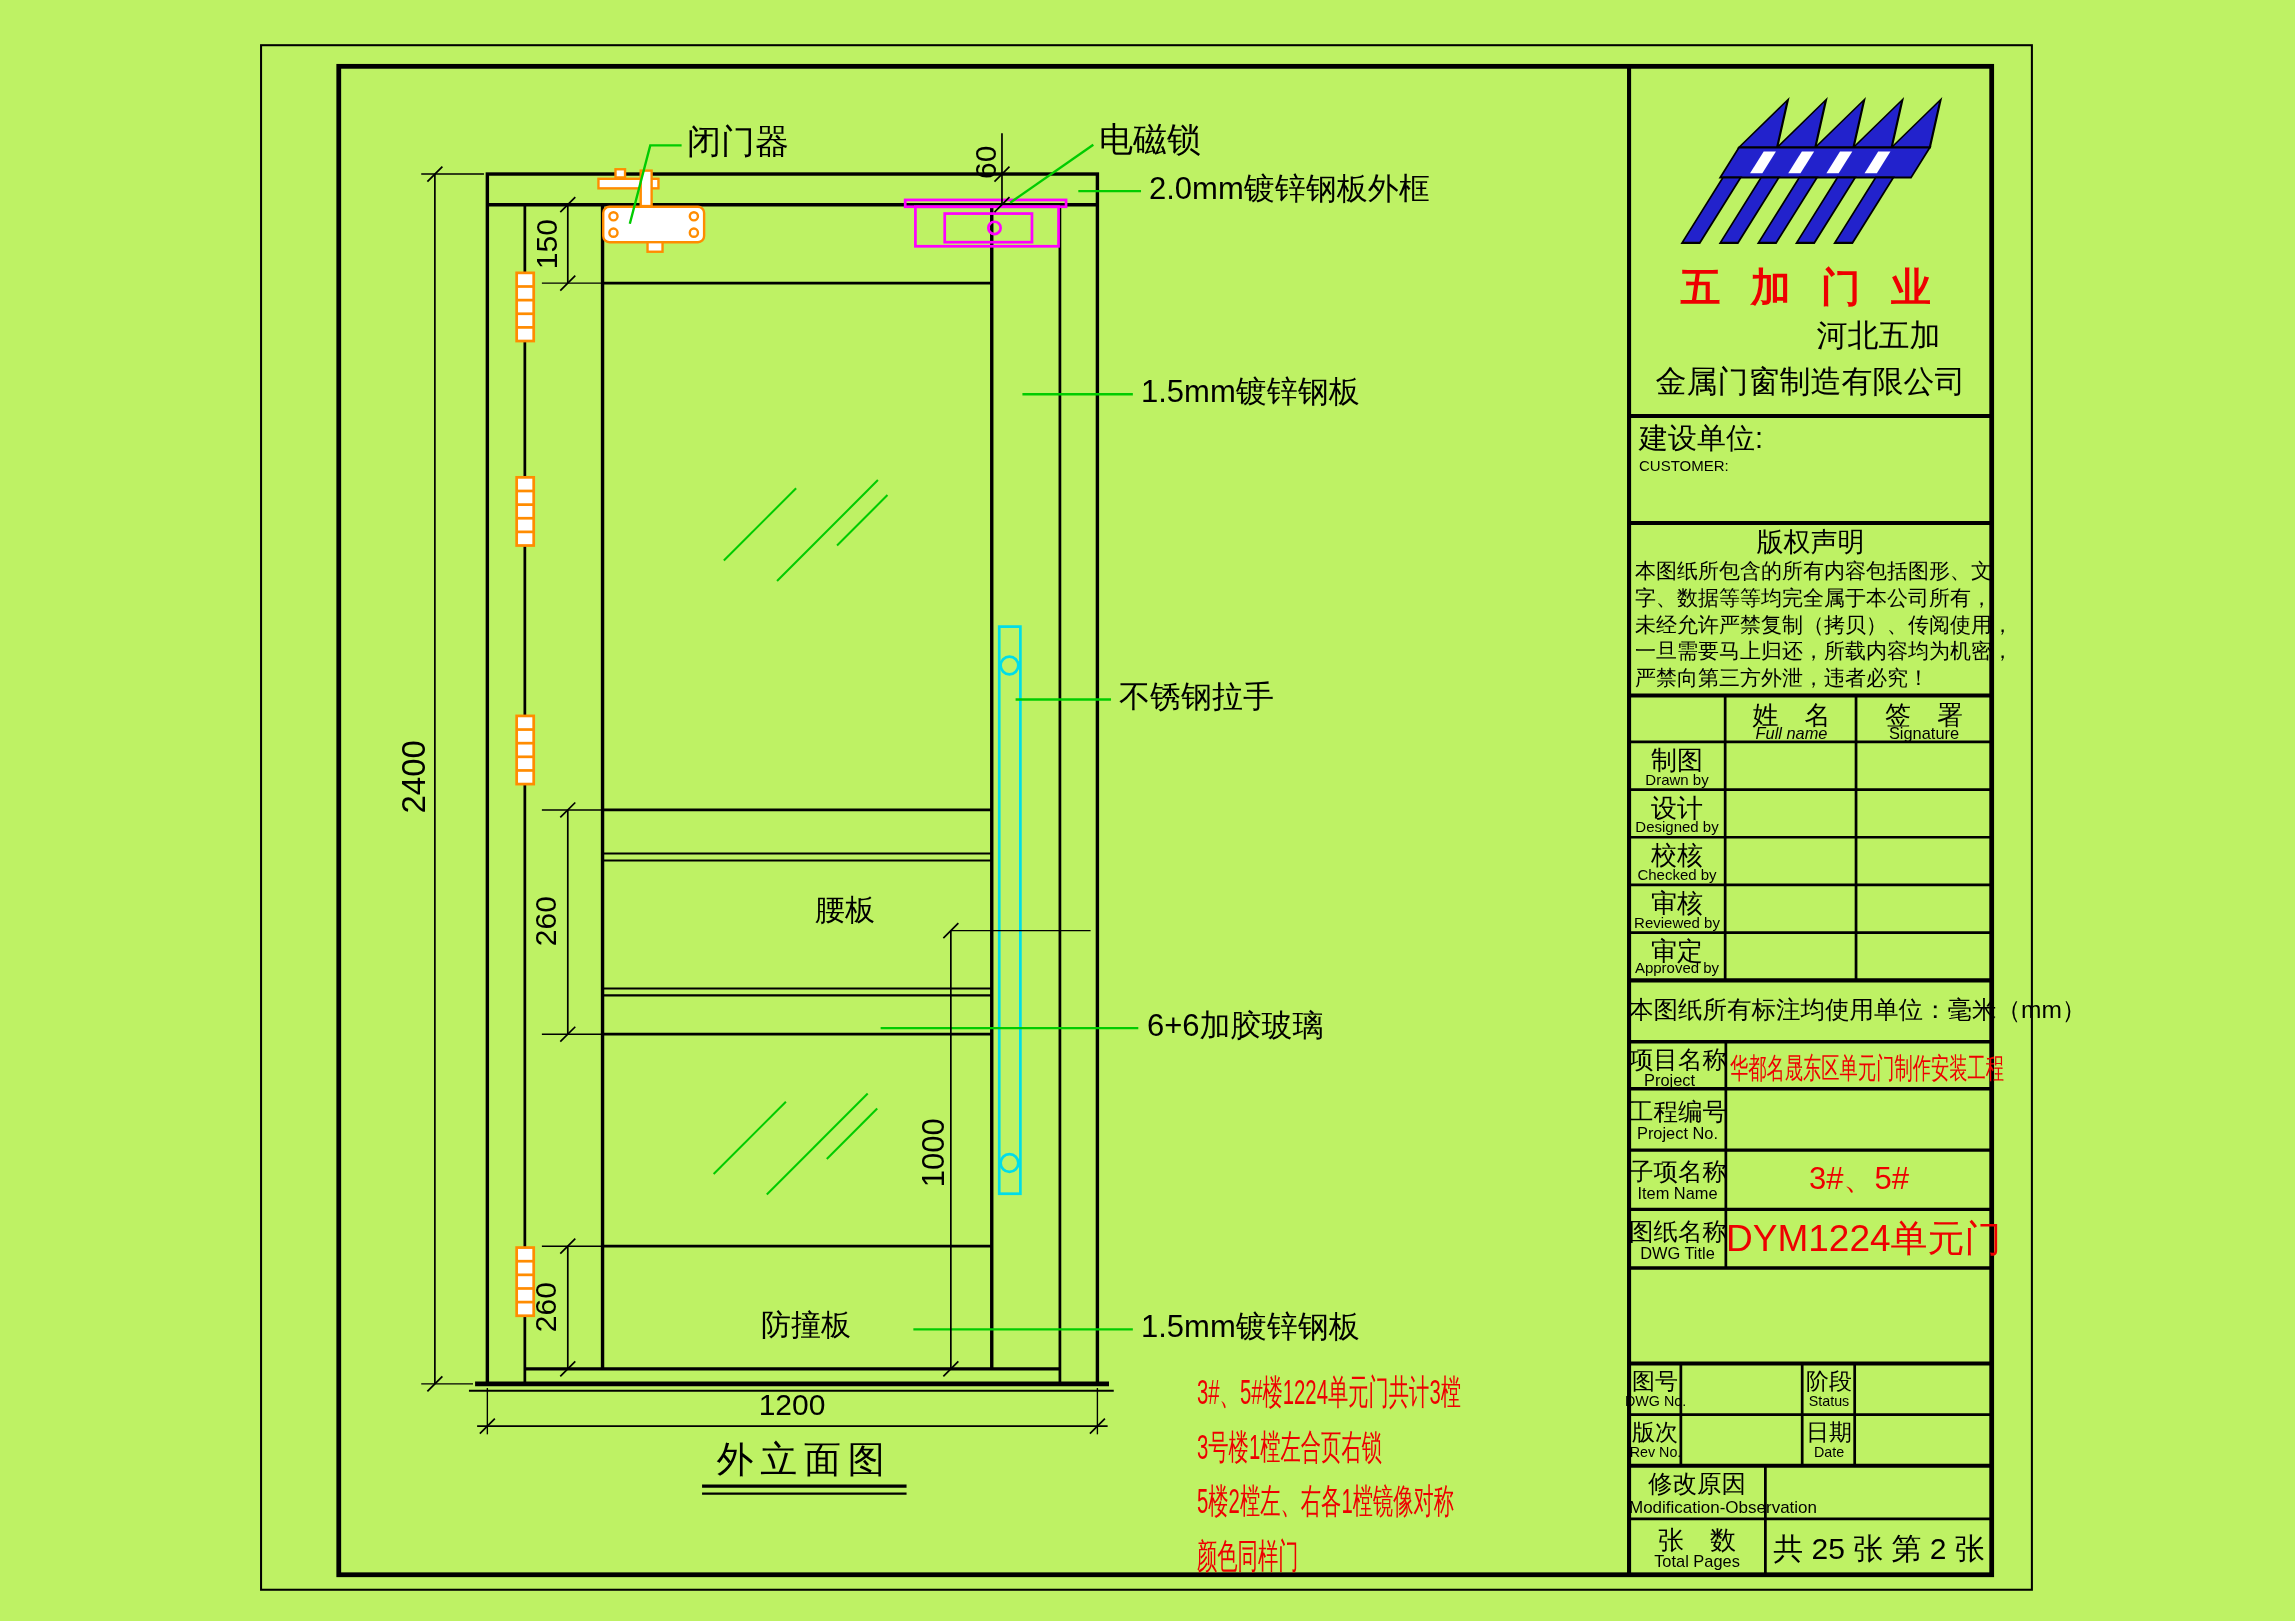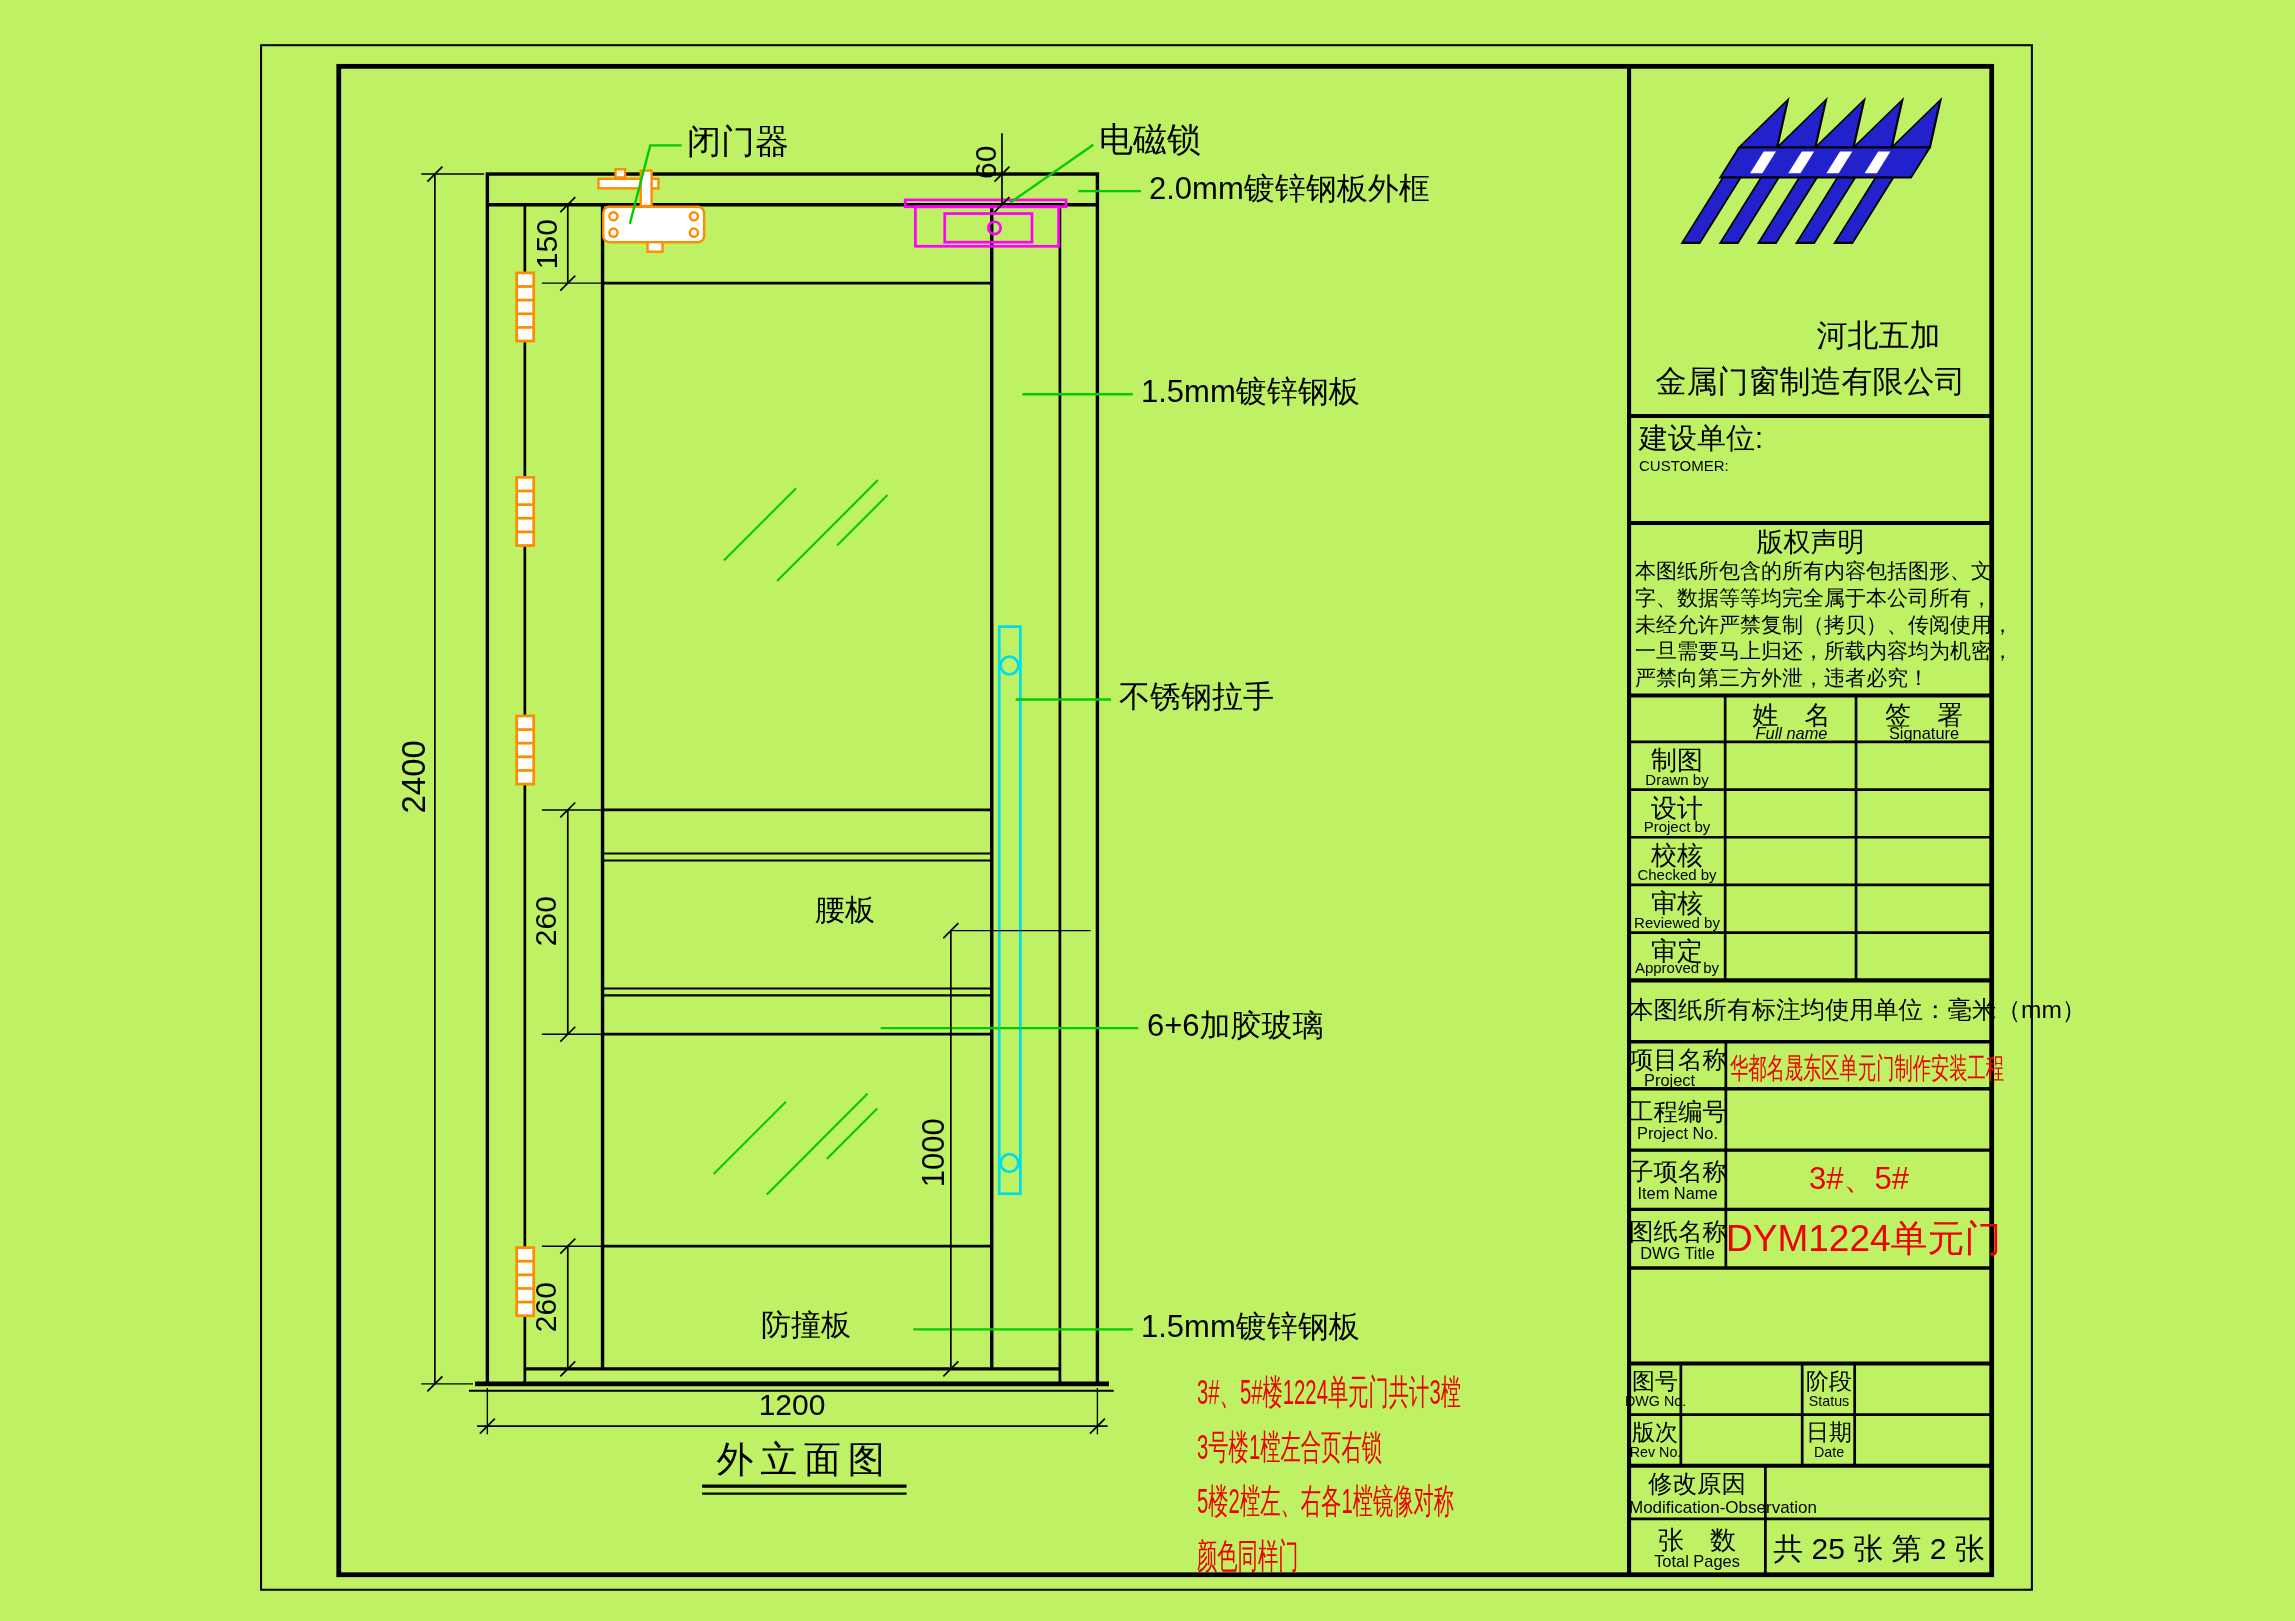--- a/index.html
+++ b/index.html
@@ -228,20 +228,21 @@
 <div class="t c" style="left:499px;top:905px;width:95px;font-size:30px;transform:rotate(-90deg);">260</div>
 <div class="t c" style="left:886px;top:1136px;width:95px;font-size:31px;transform:rotate(-90deg);">1000</div>
 <div class="t c" style="left:499px;top:1291px;width:95px;font-size:30px;transform:rotate(-90deg);">260</div>
 <div class="t c" style="left:724px;top:1389px;width:136px;font-size:30px;">1200</div>
 
 <div class="t red" style="left:1197px;top:1373px;font-size:35px;transform:scaleX(0.58);transform-origin:left top;">3#、5#楼1224单元门共计3樘</div>
 <div class="t red" style="left:1197px;top:1428px;font-size:35px;transform:scaleX(0.58);transform-origin:left top;">3号楼1樘左合页右锁</div>
 <div class="t red" style="left:1197px;top:1482px;font-size:35px;transform:scaleX(0.58);transform-origin:left top;">5楼2樘左、右各1樘镜像对称</div>
 <div class="t red" style="left:1197px;top:1537px;font-size:35px;transform:scaleX(0.58);transform-origin:left top;">颜色同样门</div>
 
+<div class="t c red" style="left:1629px;top:266px;width:363px;font-size:40px;letter-spacing:9.5px;font-weight:bold;">五 加 门 业</div>
 <div class="t c" style="left:1697px;top:319px;width:363px;font-size:31px;">河北五加</div>
 <div class="t c" style="left:1629px;top:365px;width:363px;font-size:31px;">金属门窗制造有限公司</div>
 
 <div class="t" style="left:1639px;top:423px;font-size:29px;">建设单位:</div>
 <div class="t" style="left:1639px;top:458px;font-size:15px;">CUSTOMER:</div>
 
 <div class="t c" style="left:1629px;top:528px;width:363px;font-size:27px;">版权声明</div>
 <div class="t" style="left:1635px;top:560px;font-size:21px;">本图纸所包含的所有内容包括图形、文</div>
 <div class="t" style="left:1635px;top:587px;font-size:21px;">字、数据等等均完全属于本公司所有，</div>
 <div class="t" style="left:1635px;top:614px;font-size:21px;">未经允许严禁复制（拷贝）、传阅使用，</div>
@@ -249,21 +250,21 @@
 <div class="t" style="left:1635px;top:667px;font-size:21px;">严禁向第三方外泄，违者必究！</div>
 
 <div class="t c" style="left:1726px;top:701px;width:131px;font-size:26px;">姓　名</div>
 <div class="t c" style="left:1726px;top:725px;width:131px;font-size:16.4px;font-style:italic;">Full name</div>
 <div class="t c" style="left:1856px;top:701px;width:136px;font-size:26px;">签　署</div>
 <div class="t c" style="left:1856px;top:725px;width:136px;font-size:16.4px;">Signature</div>
 
 <div class="t c" style="left:1629px;top:746px;width:96px;font-size:26px;">制图</div>
 <div class="t c" style="left:1629px;top:772px;width:96px;font-size:15px;">Drawn by</div>
 <div class="t c" style="left:1629px;top:794px;width:96px;font-size:26px;">设计</div>
-<div class="t c" style="left:1629px;top:819px;width:96px;font-size:15px;">Project by</div>
+<div class="t c" style="left:1629px;top:819px;width:96px;font-size:15px;">Designed by</div>
 <div class="t c" style="left:1629px;top:841px;width:96px;font-size:26px;">校核</div>
 <div class="t c" style="left:1629px;top:867px;width:96px;font-size:15px;">Checked by</div>
 <div class="t c" style="left:1629px;top:889px;width:96px;font-size:26px;">审核</div>
 <div class="t c" style="left:1629px;top:915px;width:96px;font-size:15px;">Reviewed by</div>
 <div class="t c" style="left:1629px;top:937px;width:96px;font-size:26px;">审定</div>
 <div class="t c" style="left:1629px;top:960px;width:96px;font-size:15px;">Approved by</div>
 
 <div class="t c" style="left:1629px;top:997px;width:363px;font-size:24.5px;">本图纸所有标注均使用单位：毫米（mm）</div>
 
 <div class="t c" style="left:1629px;top:1047px;width:97px;font-size:24.5px;">项目名称</div>

